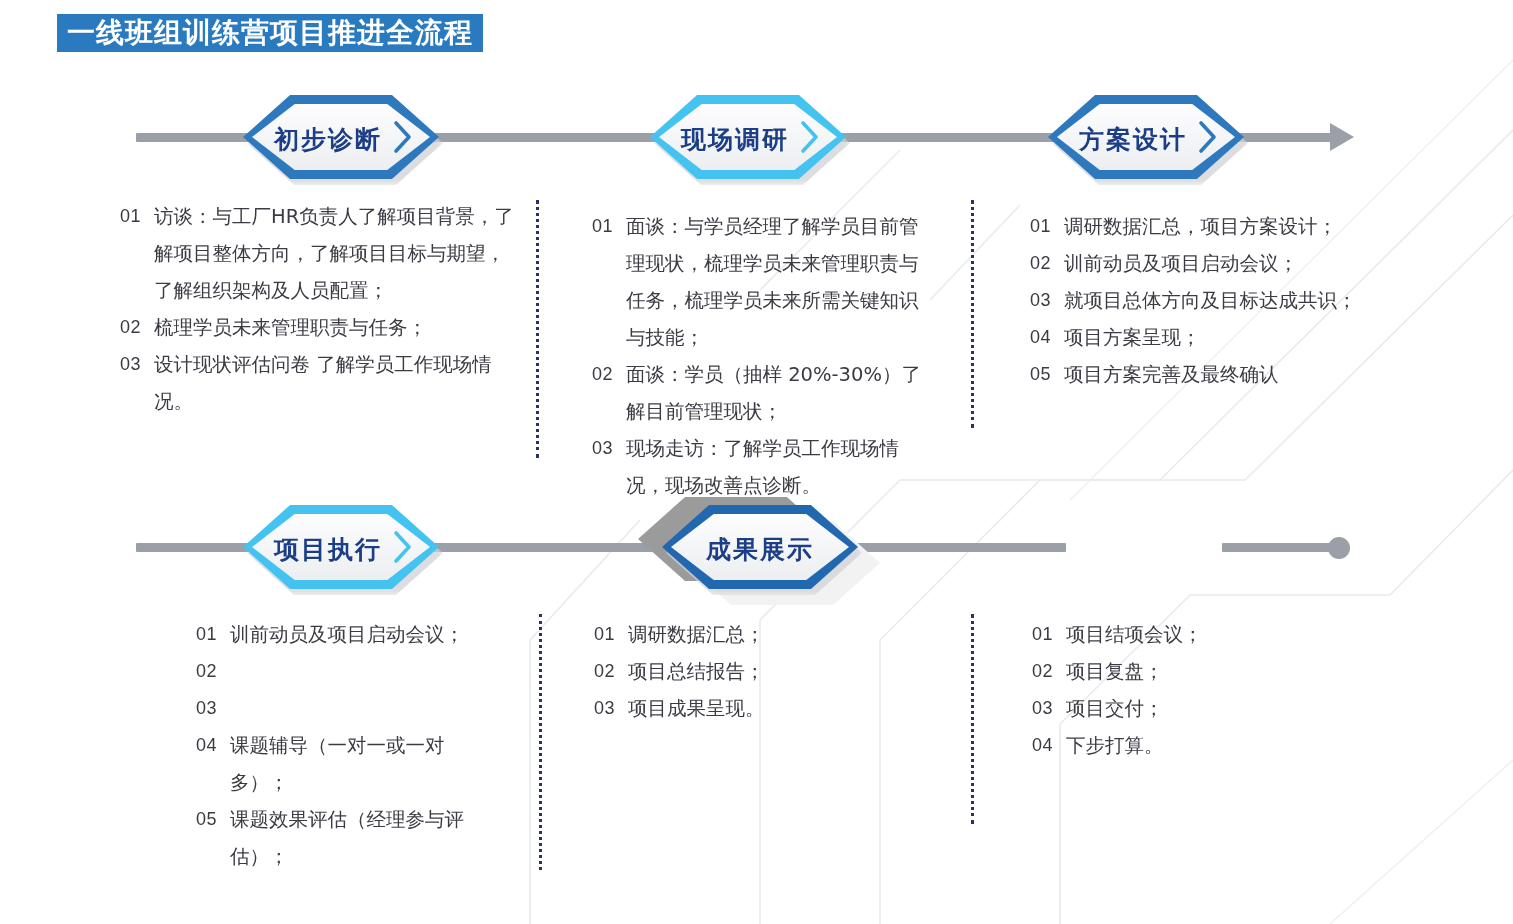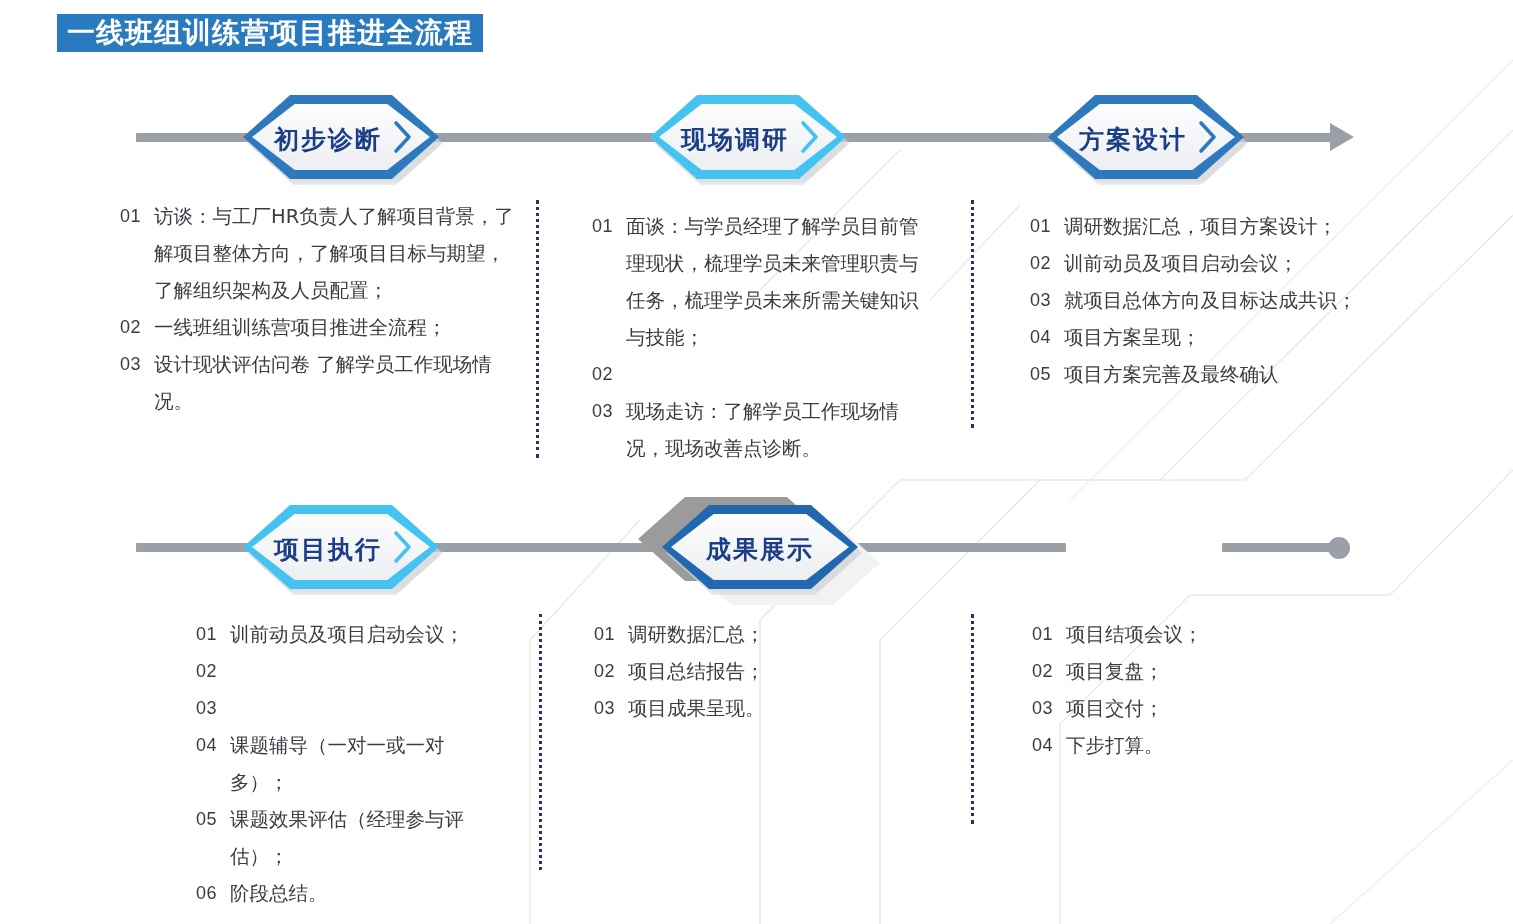--- a/index.html
+++ b/index.html
@@ -212,35 +212,36 @@
   <div class="vdot" style="left:539px;top:614px;height:256px;"></div>
   <div class="vdot" style="left:971px;top:614px;height:210px;"></div>
 
   <div class="col" style="left:120px;top:198px;width:398px;">
     <div class="item">
       <span class="num">01</span>
       <span class="txt">访谈：与工厂HR负责人了解项目背景，了解项目整体方向，了解项目目标与期望，了解组织架构及人员配置；</span>
     </div>
     <div class="item">
       <span class="num">02</span>
-      <span class="txt">一线班组训练营项目推进全流程；</span>
+      <span class="txt">梳理学员未来管理职责与任务；</span>
     </div>
     <div class="item">
       <span class="num">03</span>
       <span class="txt">设计现状评估问卷 了解学员工作现场情况。</span>
     </div>
   </div>
 
   <div class="col" style="left:592px;top:208px;width:340px;">
     <div class="item">
       <span class="num">01</span>
       <span class="txt">面谈：与学员经理了解学员目前管理现状，梳理学员未来管理职责与任务，梳理学员未来所需关键知识与技能；</span>
     </div>
     <div class="item">
       <span class="num">02</span>
+      <span class="txt">面谈：学员（抽样 20%-30%）了解目前管理现状；</span>
     </div>
     <div class="item">
       <span class="num">03</span>
       <span class="txt">现场走访：了解学员工作现场情况，现场改善点诊断。</span>
     </div>
   </div>
 
   <div class="col" style="left:1030px;top:208px;width:430px;">
     <div class="item">
       <span class="num">01</span>
@@ -276,24 +277,20 @@
       <span class="num">03</span>
     </div>
     <div class="item">
       <span class="num">04</span>
       <span class="txt">课题辅导（一对一或一对多）；</span>
     </div>
     <div class="item">
       <span class="num">05</span>
       <span class="txt">课题效果评估（经理参与评估）；</span>
     </div>
-    <div class="item">
-      <span class="num">06</span>
-      <span class="txt">阶段总结。</span>
-    </div>
   </div>
 
   <div class="col" style="left:594px;top:616px;width:330px;">
     <div class="item">
       <span class="num">01</span>
       <span class="txt">调研数据汇总；</span>
     </div>
     <div class="item">
       <span class="num">02</span>
       <span class="txt">项目总结报告；</span>

